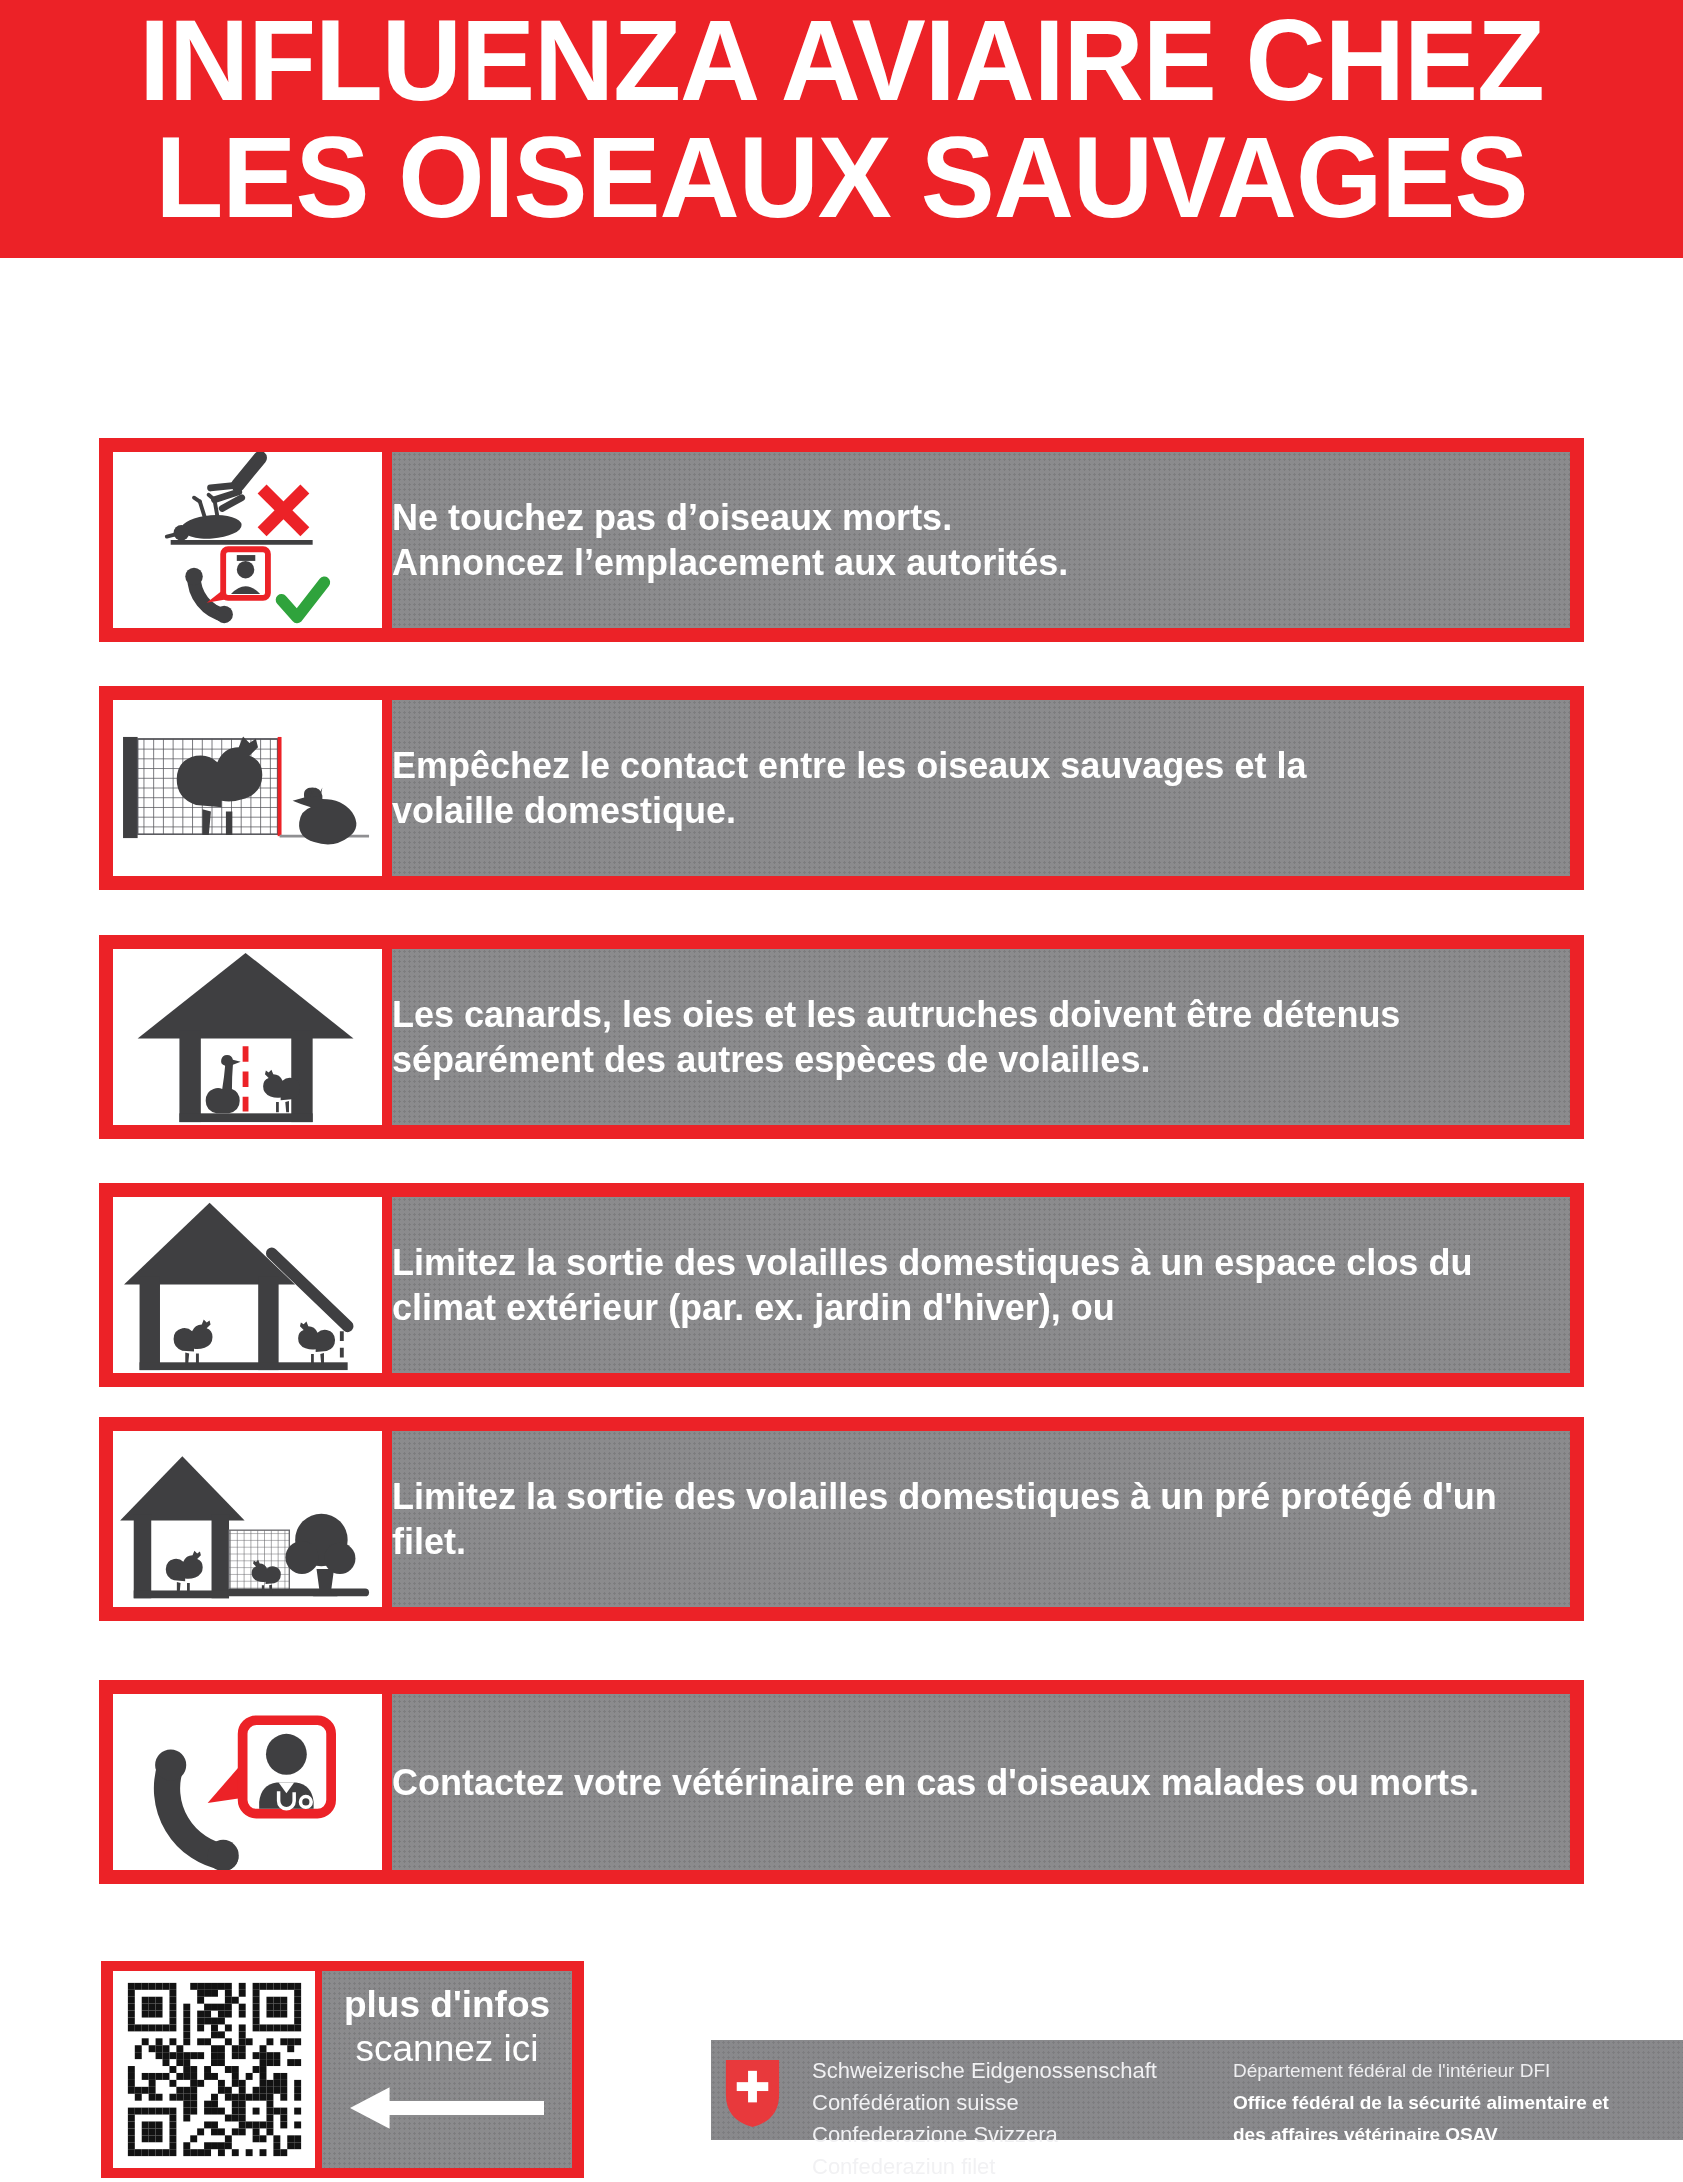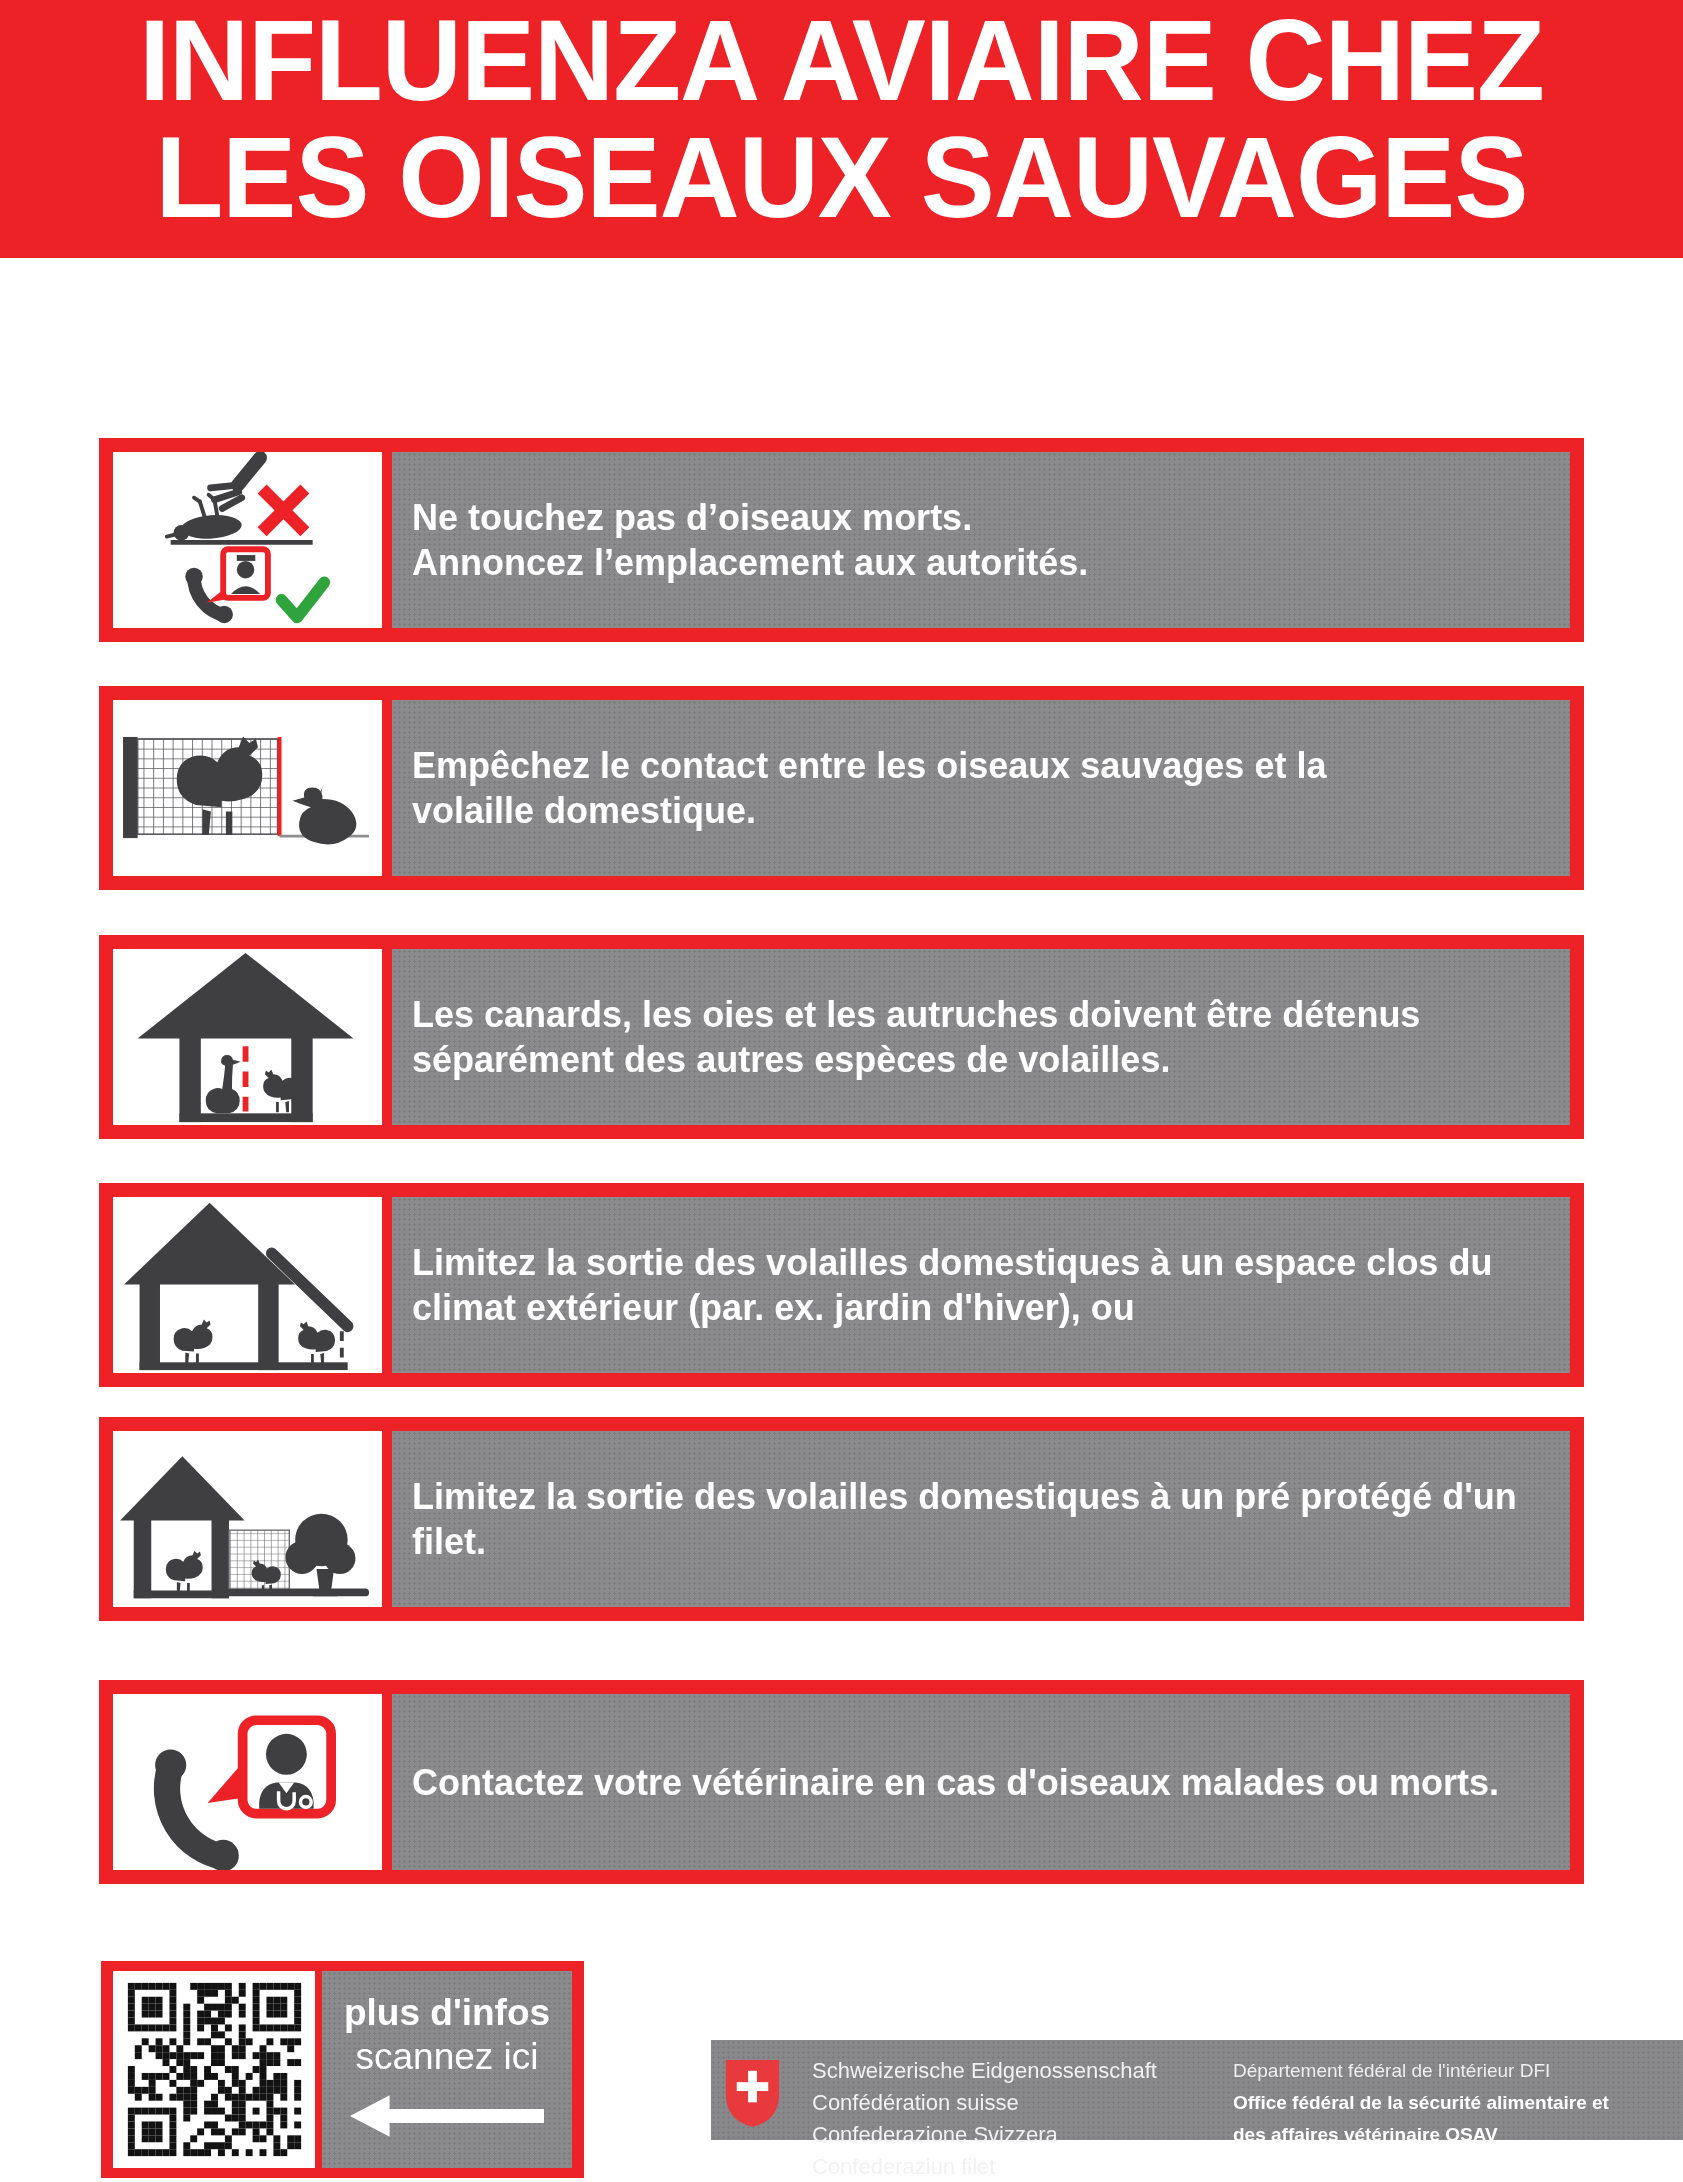--- a/index.html
+++ b/index.html
@@ -10,32 +10,32 @@
   .banner{position:absolute;left:0;top:0;width:1683px;height:258px;background:#ec2227;
           text-align:center;box-sizing:border-box;}
   .banner .title-line{color:#fff;font-weight:bold;font-size:111px;line-height:117px;
           letter-spacing:-1px;transform:scaleY(1.04);transform-origin:top center;}
 
   
   .rule-row{position:absolute;left:99px;width:1485px;height:204px;background:#ec2227;}
   .icon-panel{position:absolute;left:14px;top:14px;width:269px;height:176px;background:#fff;}
   .icon-panel svg{display:block;width:100%;height:100%;}
   .text-panel{position:absolute;left:293px;top:14px;right:14px;bottom:14px;
-          display:flex;align-items:center;padding-left:20px;box-sizing:border-box;}
+          display:flex;align-items:center;box-sizing:border-box;}
   .textured{background-color:#8b8b8d;
           background-image:radial-gradient(rgba(50,50,52,0.16) 1px,transparent 1.4px);
           background-size:5px 5px;}
   .rule-text{margin:0;white-space:pre-line;color:#fff;font-weight:bold;
           font-size:36px;line-height:45px;}
 
   
   .qr-block{position:absolute;left:101px;top:1961px;width:483px;height:217px;background:#ec2227;}
   .qr-panel{position:absolute;left:12px;top:10px;width:202px;height:197px;background:#fff;}
   .qr-label-panel{position:absolute;left:221px;top:10px;width:250px;height:197px;
-          display:flex;flex-direction:column;align-items:center;padding-top:20px;box-sizing:border-box;}
+          display:flex;flex-direction:column;align-items:center;padding-top:12px;box-sizing:border-box;}
   .qr-line1{color:#fff;font-weight:bold;font-size:37px;line-height:44px;}
   .qr-line2{color:#fff;font-weight:normal;font-size:37px;line-height:44px;}
   .qr-arrow{margin-top:16px;}
 
   
   .gov-footer{position:absolute;left:711px;top:2040px;width:972px;height:100px;
           background-color:#89898c;
           background-image:radial-gradient(rgba(50,50,52,0.14) 1px,transparent 1.4px);
           background-size:5px 5px;}
   .shield{position:absolute;left:13px;top:19px;}

